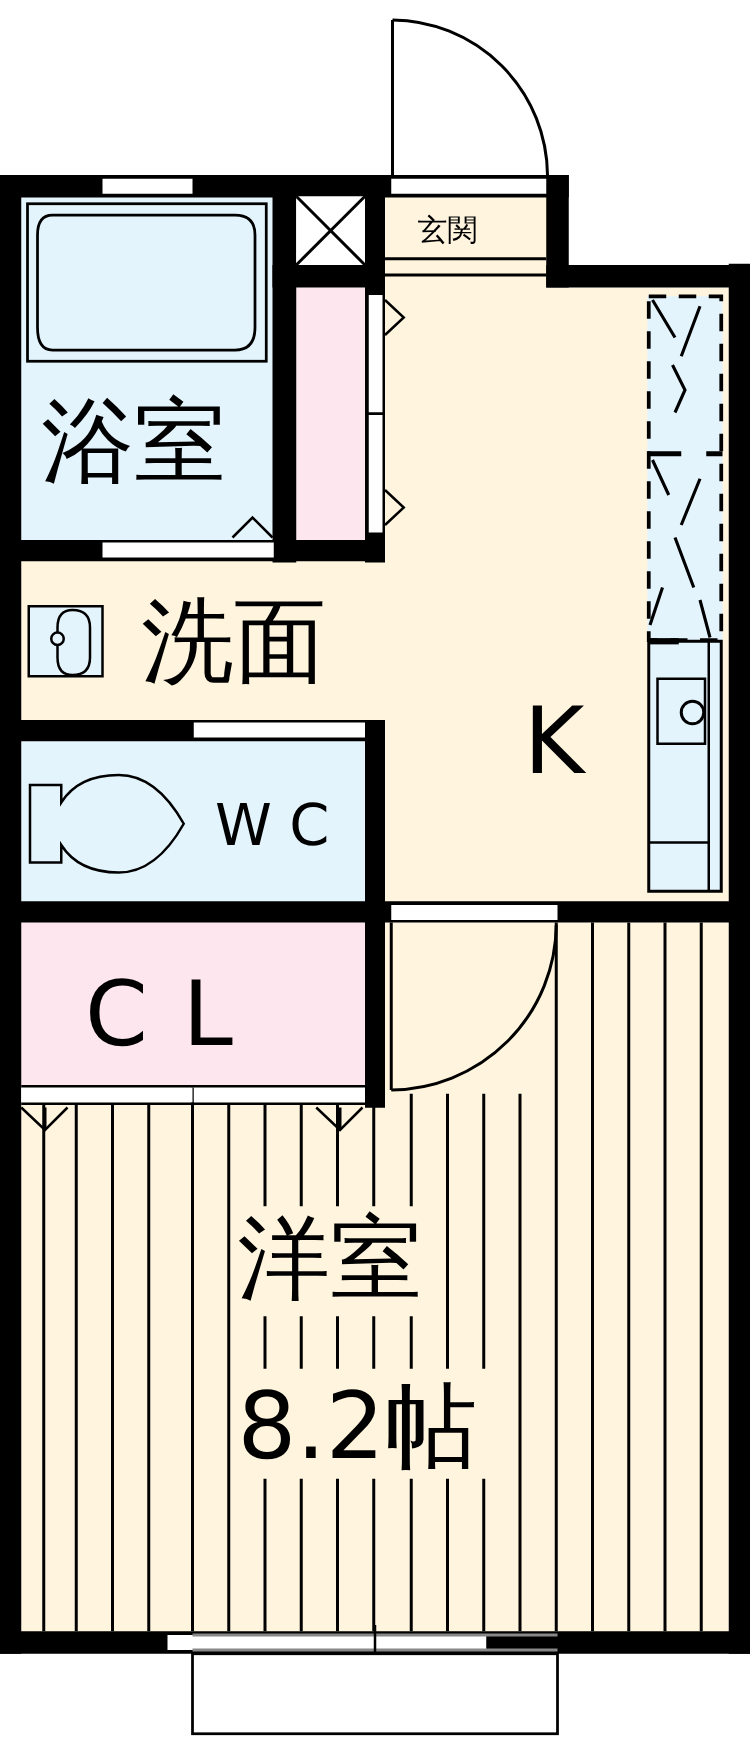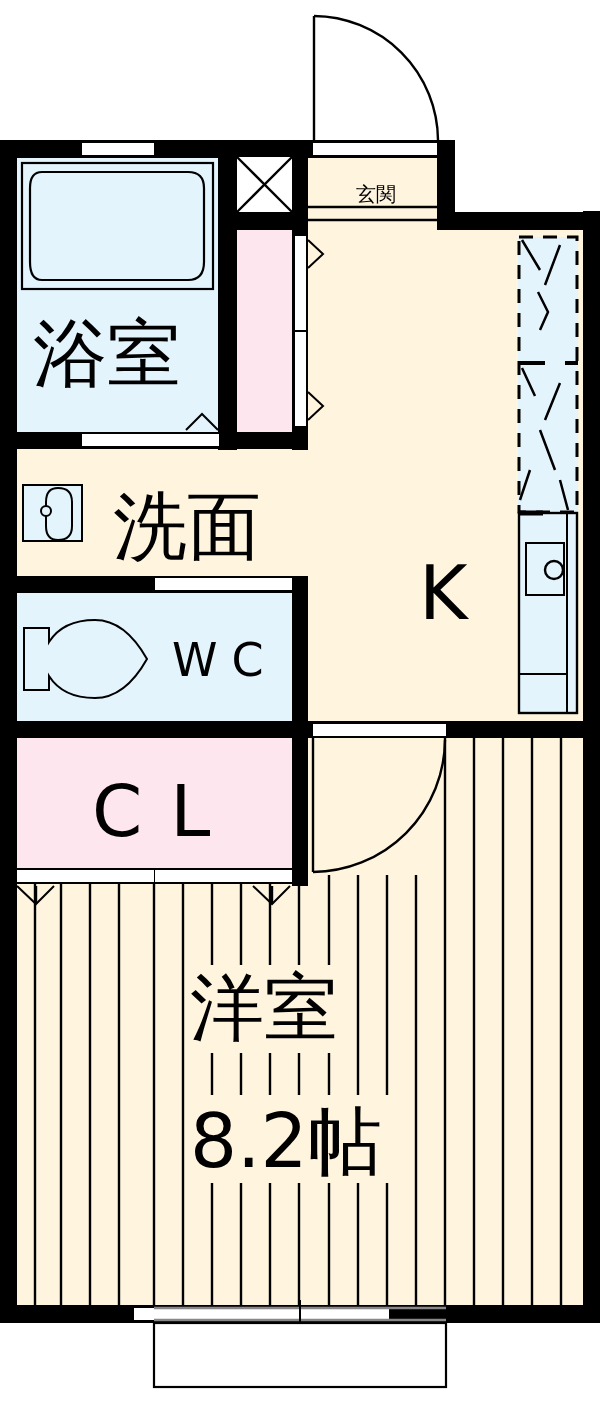--- a/index.html
+++ b/index.html
@@ -172,20 +172,20 @@
 
     <g>
       <line x1="154" y1="1308" x2="446" y2="1308" stroke="#888"></line>
       <line x1="154" y1="1320" x2="446" y2="1320" stroke="#888"></line>
       <line x1="300" y1="1300" x2="300" y2="1331" stroke-width="2"></line>
       <rect x="154" y="1323" width="292" height="64" stroke-width="2.2" fill="#fff"></rect>
     </g>
   </g>
 </svg>
 
-<div class="label" style="left:356px; top:172px; font-size:20px;margin-top:12px;">玄関</div>
+<div class="label" style="left:334px; top:172px; font-size:24px;">玄関</div>
 <div class="label" style="left:33px; top:316px; font-size:74px;">浴室</div>
-<div class="label" style="left:113px; top:489px; font-size:74px;">洗面</div>
+<div class="label" style="left:113px; top:476px; font-size:74px;">洗面</div>
 <div class="label" style="left:172px; top:637px; font-size:46px; letter-spacing:14px;">WC</div>
-<div class="label" style="left:92px; top:775px; font-size:72px; letter-spacing:28px;">CL</div>
+<div class="label" style="left:68px; top:775px; font-size:72px; letter-spacing:28px;">CL</div>
 <div class="label" style="left:419px; top:556px; font-size:74px;">K</div>
 <div class="label" style="left:190px; top:970px; font-size:74px;">洋室</div>
 <div class="label" style="left:190px; top:1104px; font-size:74px;">8.2帖</div>
 
 </body></html>

